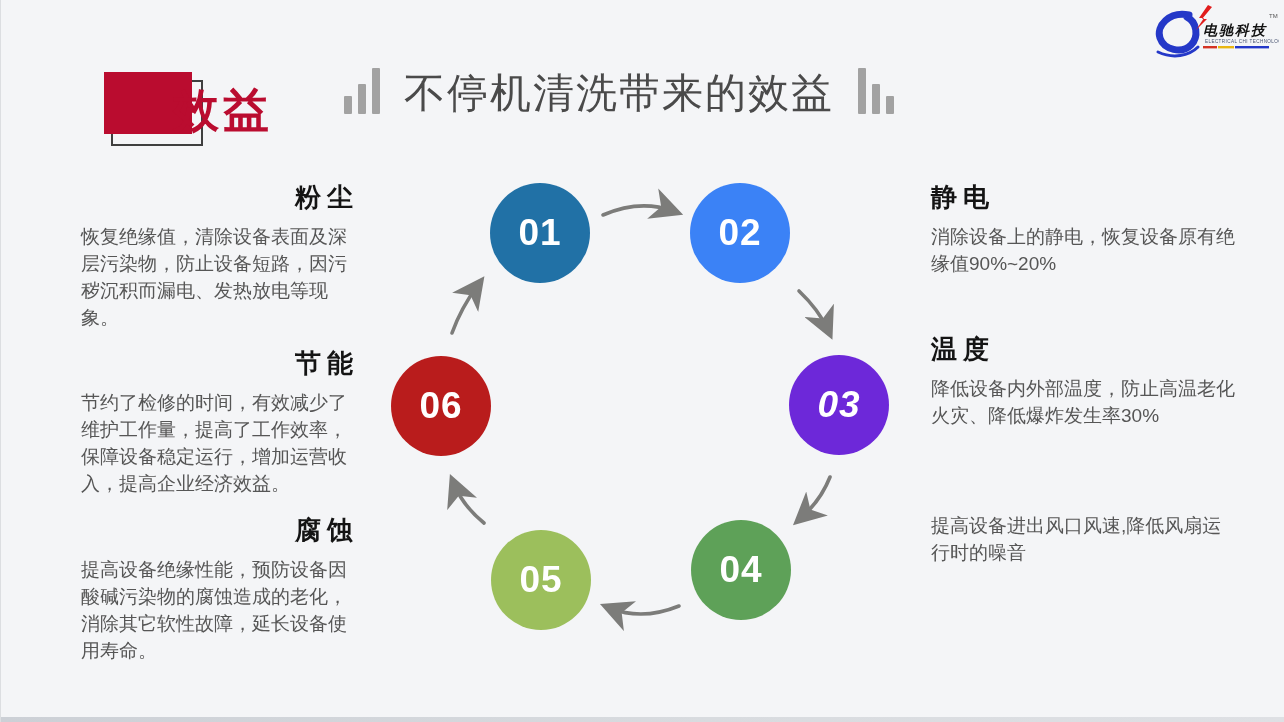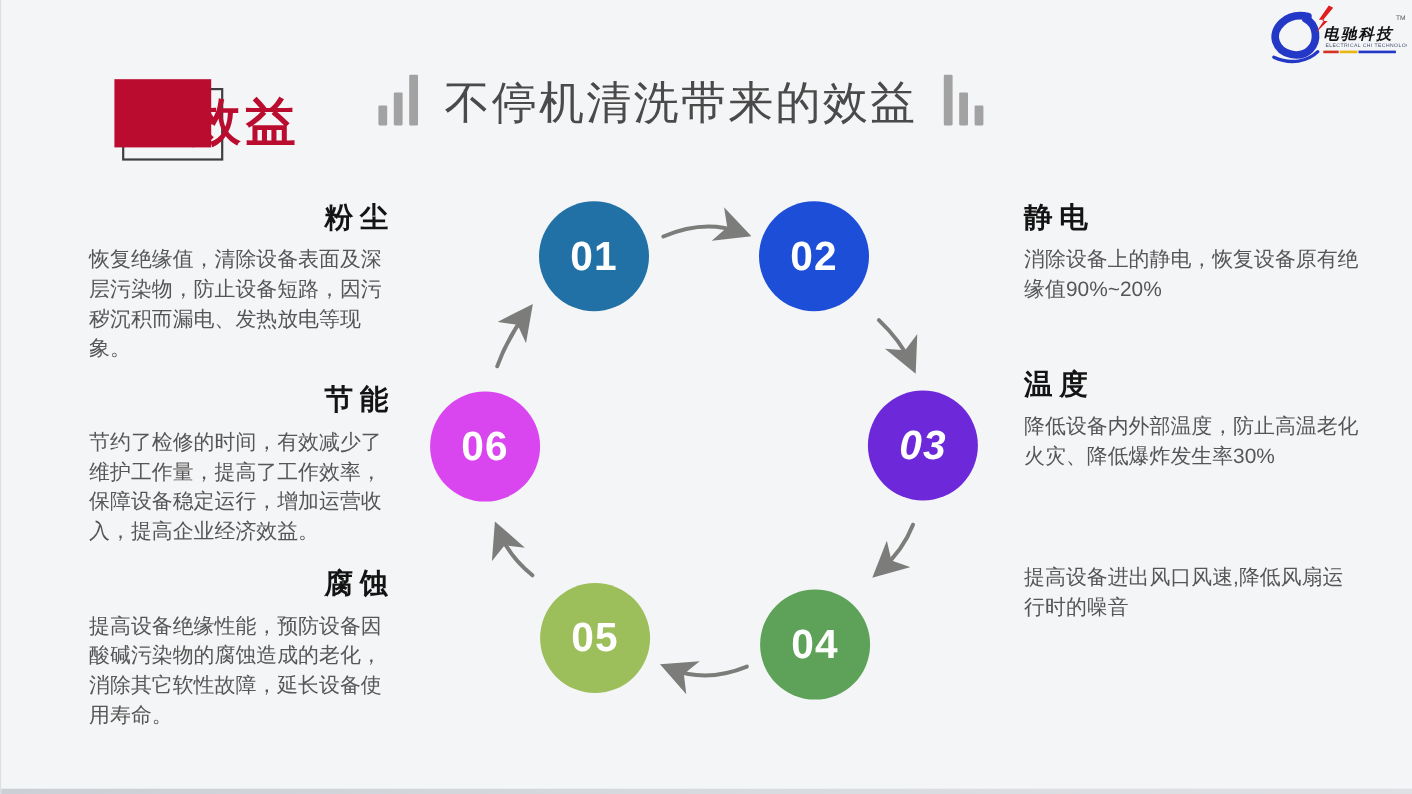--- a/index.html
+++ b/index.html
@@ -38,21 +38,21 @@
   .pos-b2{top:180px;} .pos-b3{top:332px;} .pos-b4{top:513px;}
   
   .circle{
     position:absolute;width:100px;height:100px;border-radius:50%;
     display:flex;align-items:center;justify-content:center;
     color:#ffffff;font-size:37px;font-weight:bold;letter-spacing:1px;
   }
   .pos-c1{left:489px;top:183px;text-align:center;}
   .pos-c2{left:689px;top:183px;}
   .pos-c3{left:788px;top:355px;}
-  .pos-c4{left:690px;top:536px;justify-content:center;}
+  .pos-c4{left:690px;top:520px;justify-content:center;}
   .pos-c5{left:490px;top:530px;}
   .pos-c6{left:390px;top:356px;}
   
   .arrows{position:absolute;left:0;top:0;width:1284px;height:722px;pointer-events:none;}
   
   .bottom-strip{position:absolute;left:0;right:0;bottom:0;height:5px;
     background:linear-gradient(90deg,#ccd0d6 0%,#d8dbdf 55%,#dee0e4 100%);}
 </style>
 </head>
 <body>
@@ -130,30 +130,30 @@
       <path d="M829,477 Q820,500 800,518" marker-end="url(#ah)"></path>
       <path d="M678,606 Q641,621 609,608" marker-end="url(#ah)"></path>
       <path d="M483,523 Q462,506 453,484" marker-end="url(#ah)"></path>
       <path d="M451,333 Q460,308 477,285" marker-end="url(#ah)"></path>
     </g>
   </svg>
 
   <div class="circle pos-c1" style="background: rgb(33, 113, 166);">
     <span>01</span>
   </div>
-  <div class="circle pos-c2" style="background: #1d4ed8;">
+  <div class="circle pos-c2" style="background: #3b82f6;">
     <span>02</span>
   </div>
   <div class="circle pos-c3" style="background: #6d28d9; font-style: italic;">
     <span>03</span>
   </div>
   <div class="circle pos-c4" style="background: rgb(94, 161, 88);">
     <span>04</span>
   </div>
   <div class="circle pos-c5" style="background: rgb(156, 191, 92);">
     <span>05</span>
   </div>
-  <div class="circle pos-c6" style="background: #d946ef;">
+  <div class="circle pos-c6" style="background: #b91c1c;">
     <span>06</span>
   </div>
 
   <div class="bottom-strip"></div>
 </div>
 
 </body></html>

